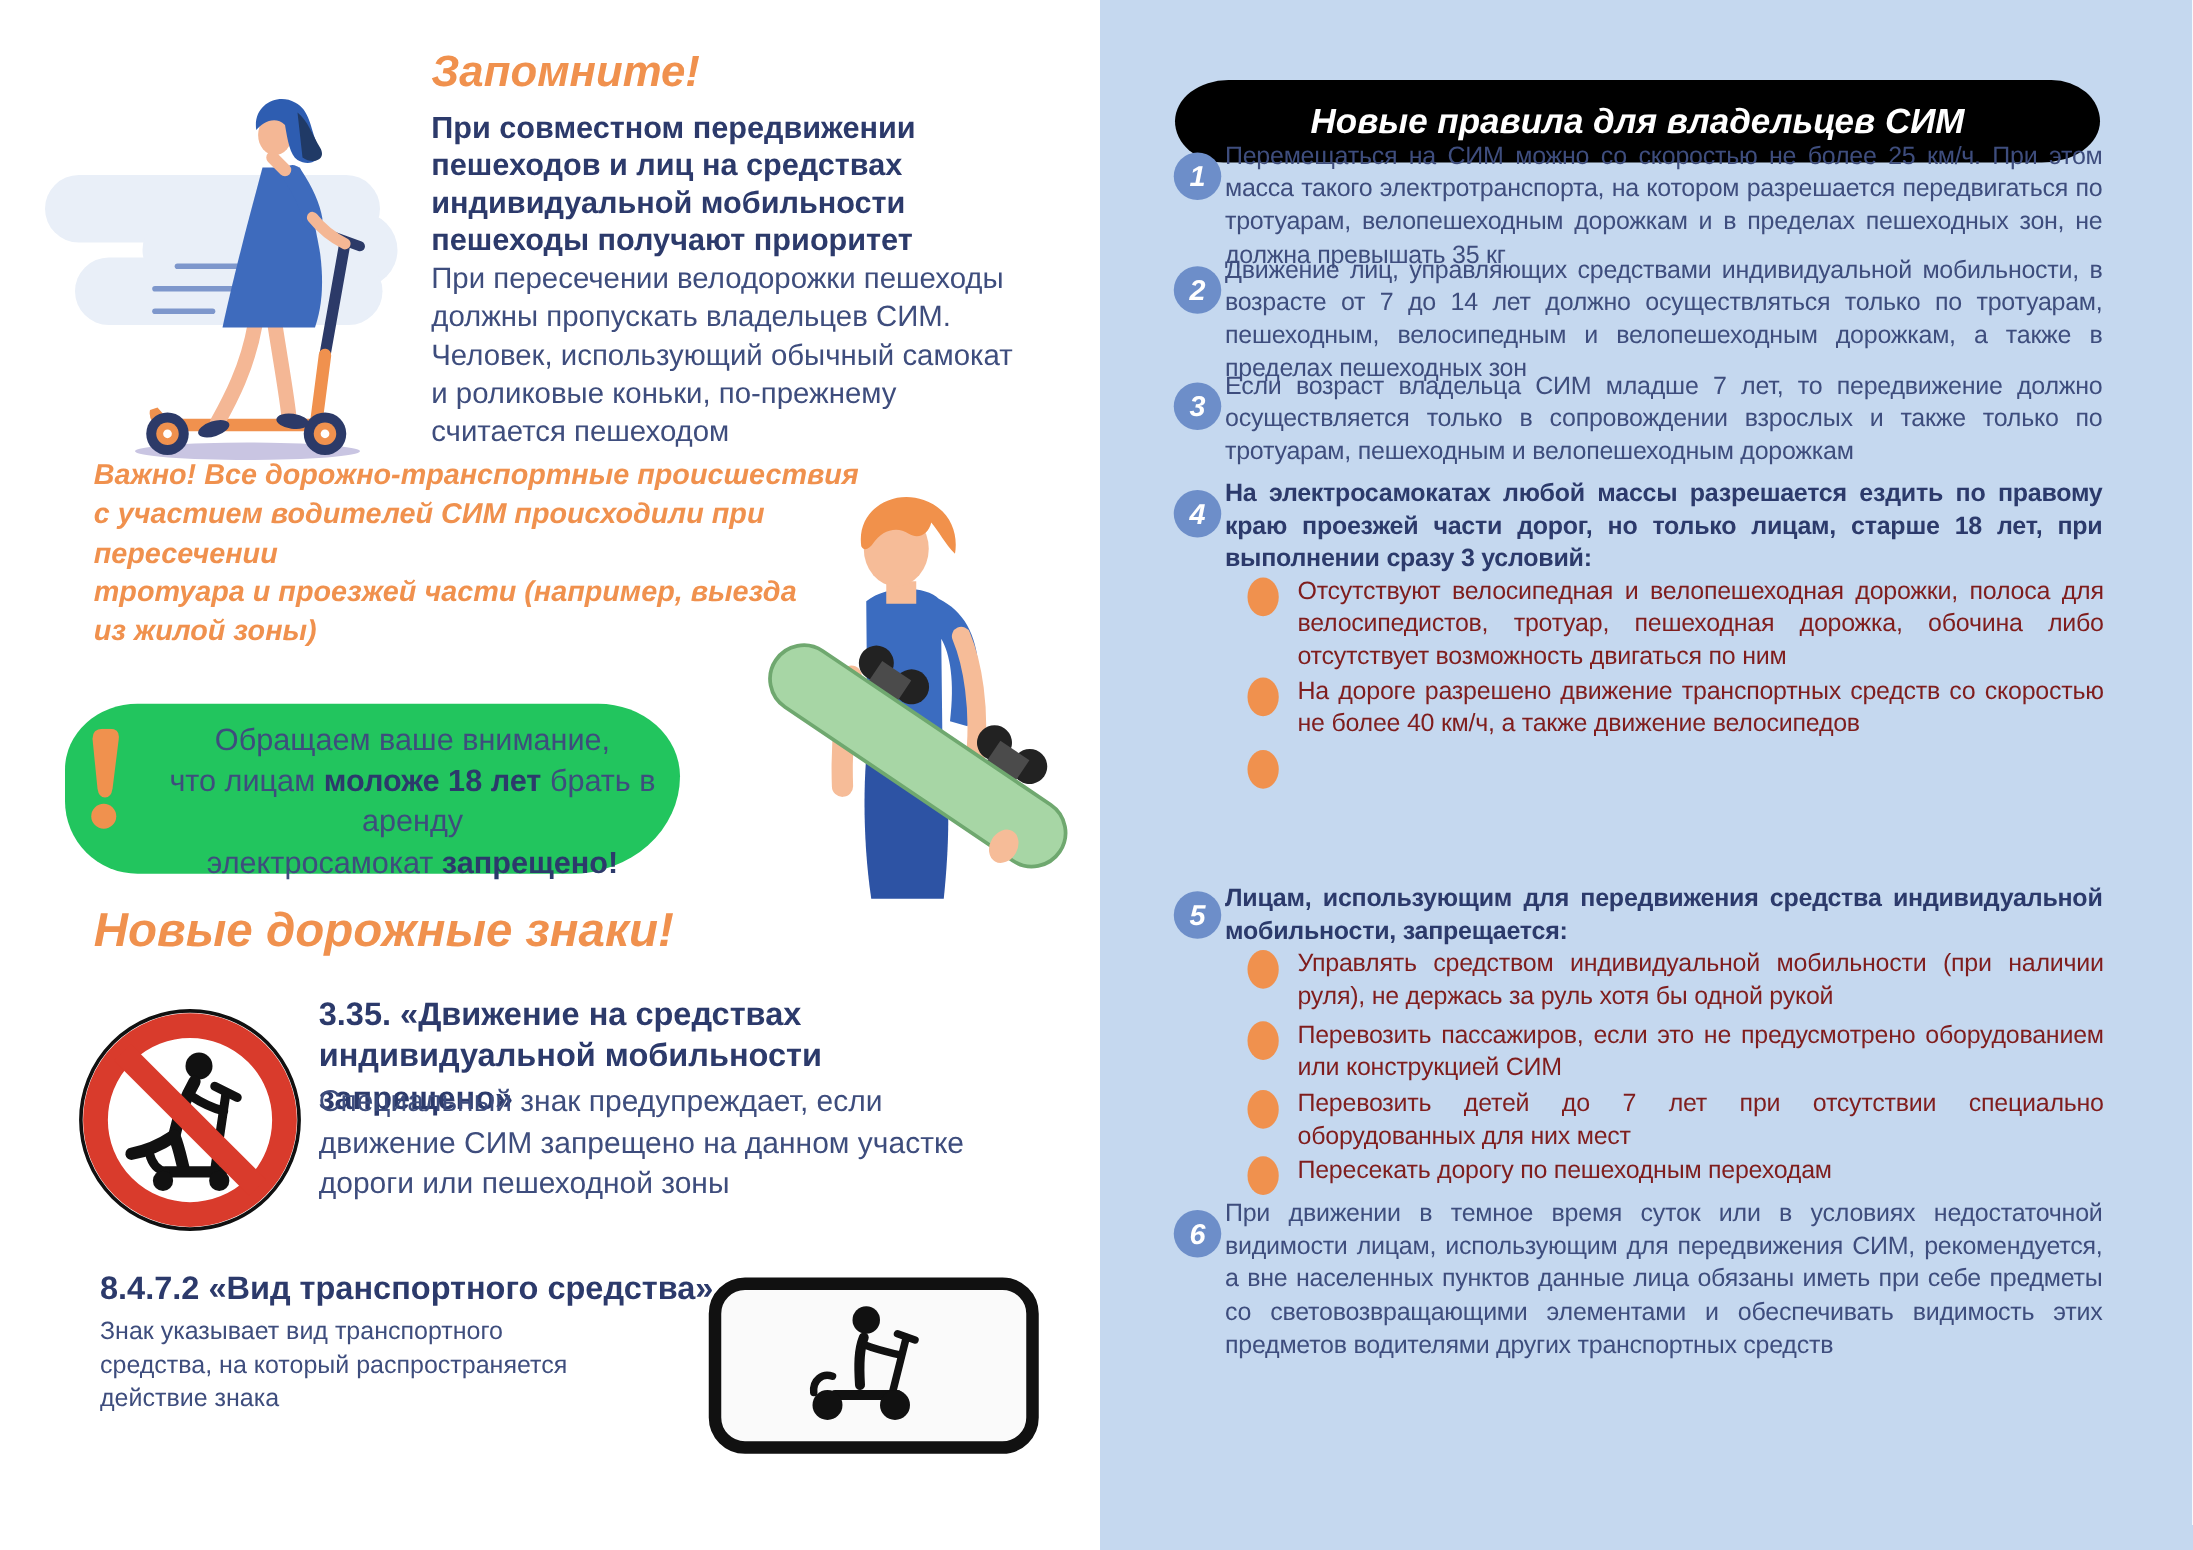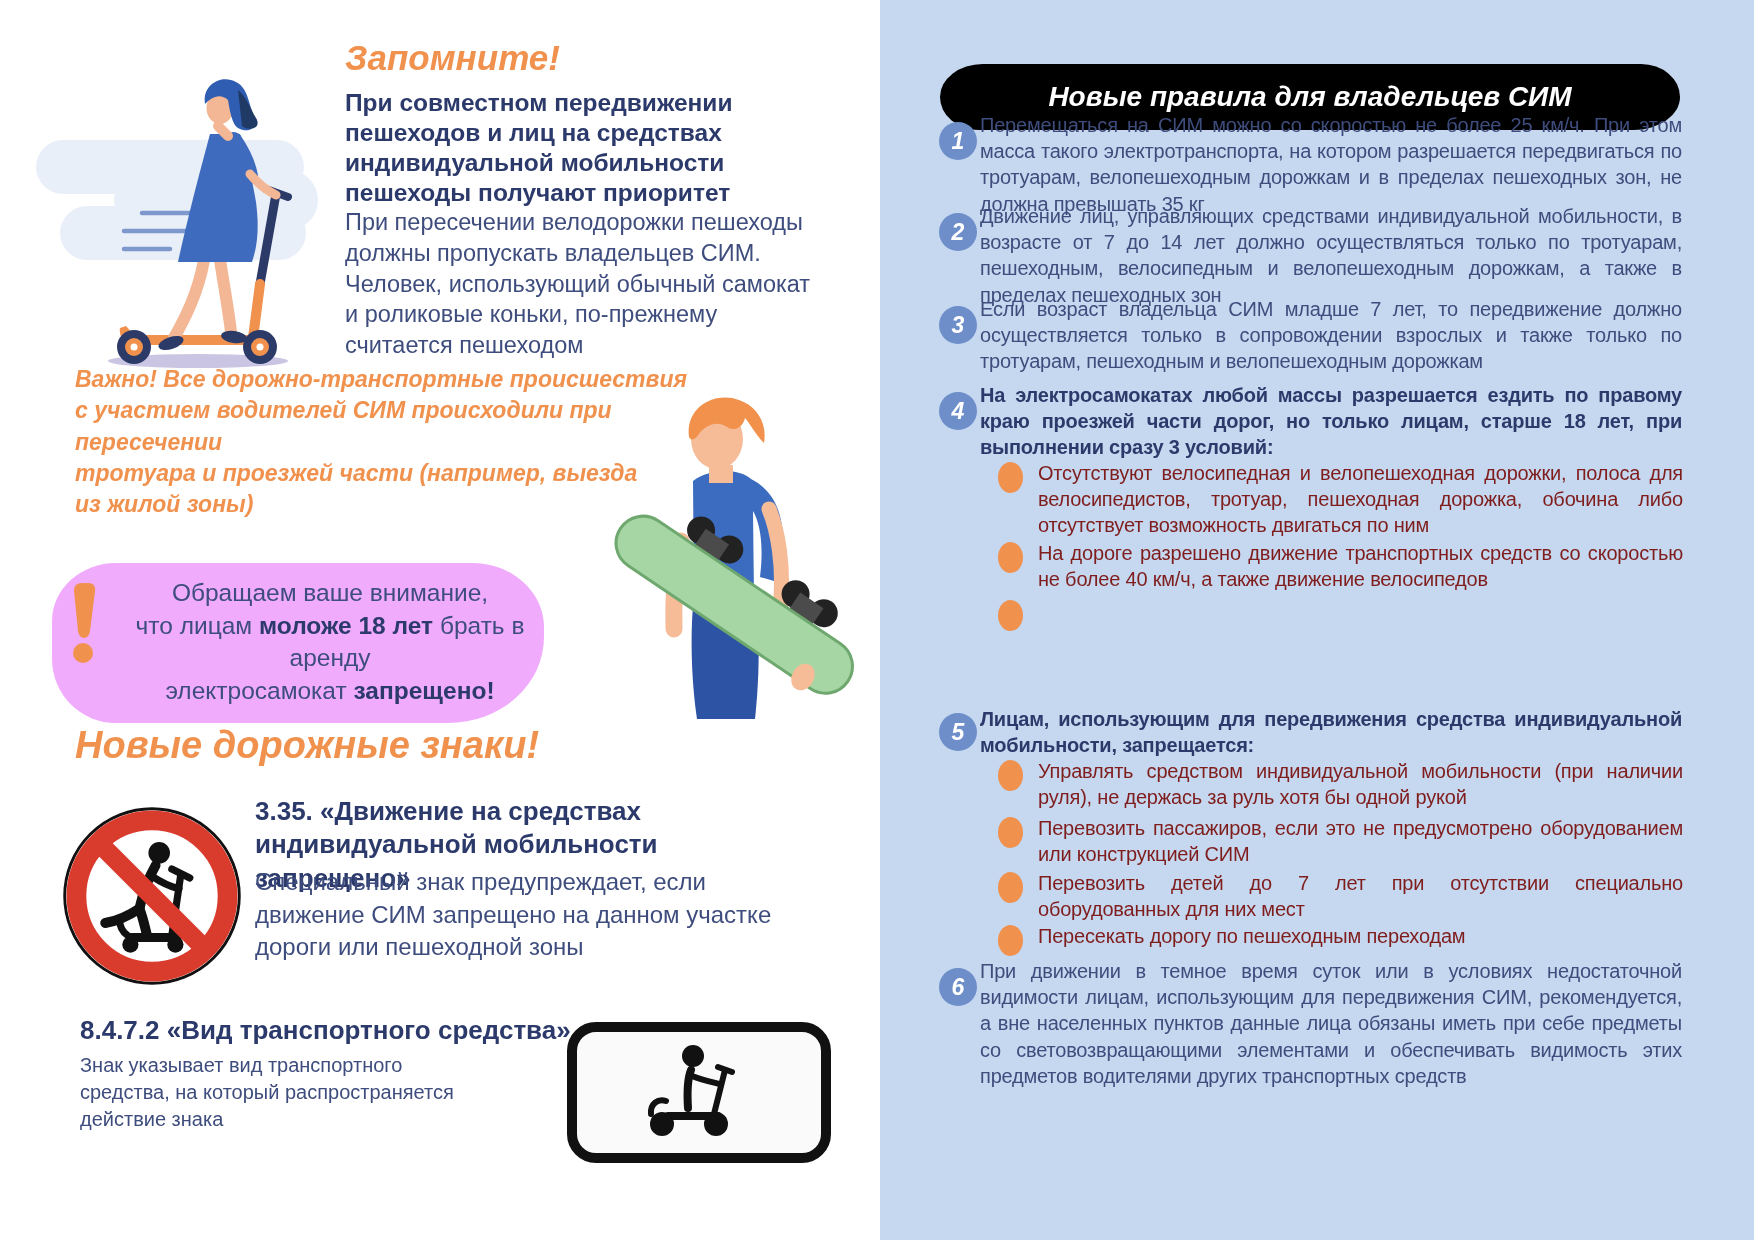--- a/index.html
+++ b/index.html
@@ -9,21 +9,21 @@
   .left-panel{position:absolute;left:0;top:0;width:880px;height:1240px;}
   .h-orange{position:absolute;color:#F0914E;font-weight:700;font-style:italic;line-height:1.05;}
   .remember-title{left:345px;top:40px;font-size:35px;}
   .signs-title{left:75px;top:726px;font-size:38px;}
   .bold-par{position:absolute;left:345px;top:88px;width:470px;color:#2C3A6B;font-weight:700;
             font-size:24.5px;line-height:1.22;white-space:pre-line;}
   .reg-par{position:absolute;left:345px;top:207px;width:520px;color:#3E4D7D;
            font-size:23.5px;line-height:1.31;white-space:pre-line;}
   .important-par{position:absolute;left:75px;top:364px;width:640px;color:#F0914E;
                  font-weight:700;font-style:italic;font-size:23px;line-height:1.36;white-space:pre-line;}
-  .callout{position:absolute;left:52px;top:563px;width:492px;height:160px;background:#f0abfc;
+  .callout{position:absolute;left:52px;top:563px;width:492px;height:136px;background:#22c55e;
            border-radius:64px 72px 96px 64px / 58px 64px 86px 64px;}
   .callout-text{position:absolute;left:78px;top:14px;width:400px;text-align:center;
                 color:#3E4D7D;font-size:24.5px;line-height:1.33;}
   .callout-text b{color:#2C3A6B;}
   .bang{position:absolute;left:16px;top:20px;}
   .sign335-title{position:absolute;left:255px;top:795px;width:520px;color:#2C3A6B;font-weight:700;
                  font-size:26px;line-height:1.28;white-space:pre-line;}
   .sign335-text{position:absolute;left:255px;top:866px;width:520px;color:#3E4D7D;
                 font-size:24px;line-height:1.36;white-space:pre-line;}
   .sign8472-title{position:absolute;left:80px;top:1014px;width:520px;color:#2C3A6B;font-weight:700;

